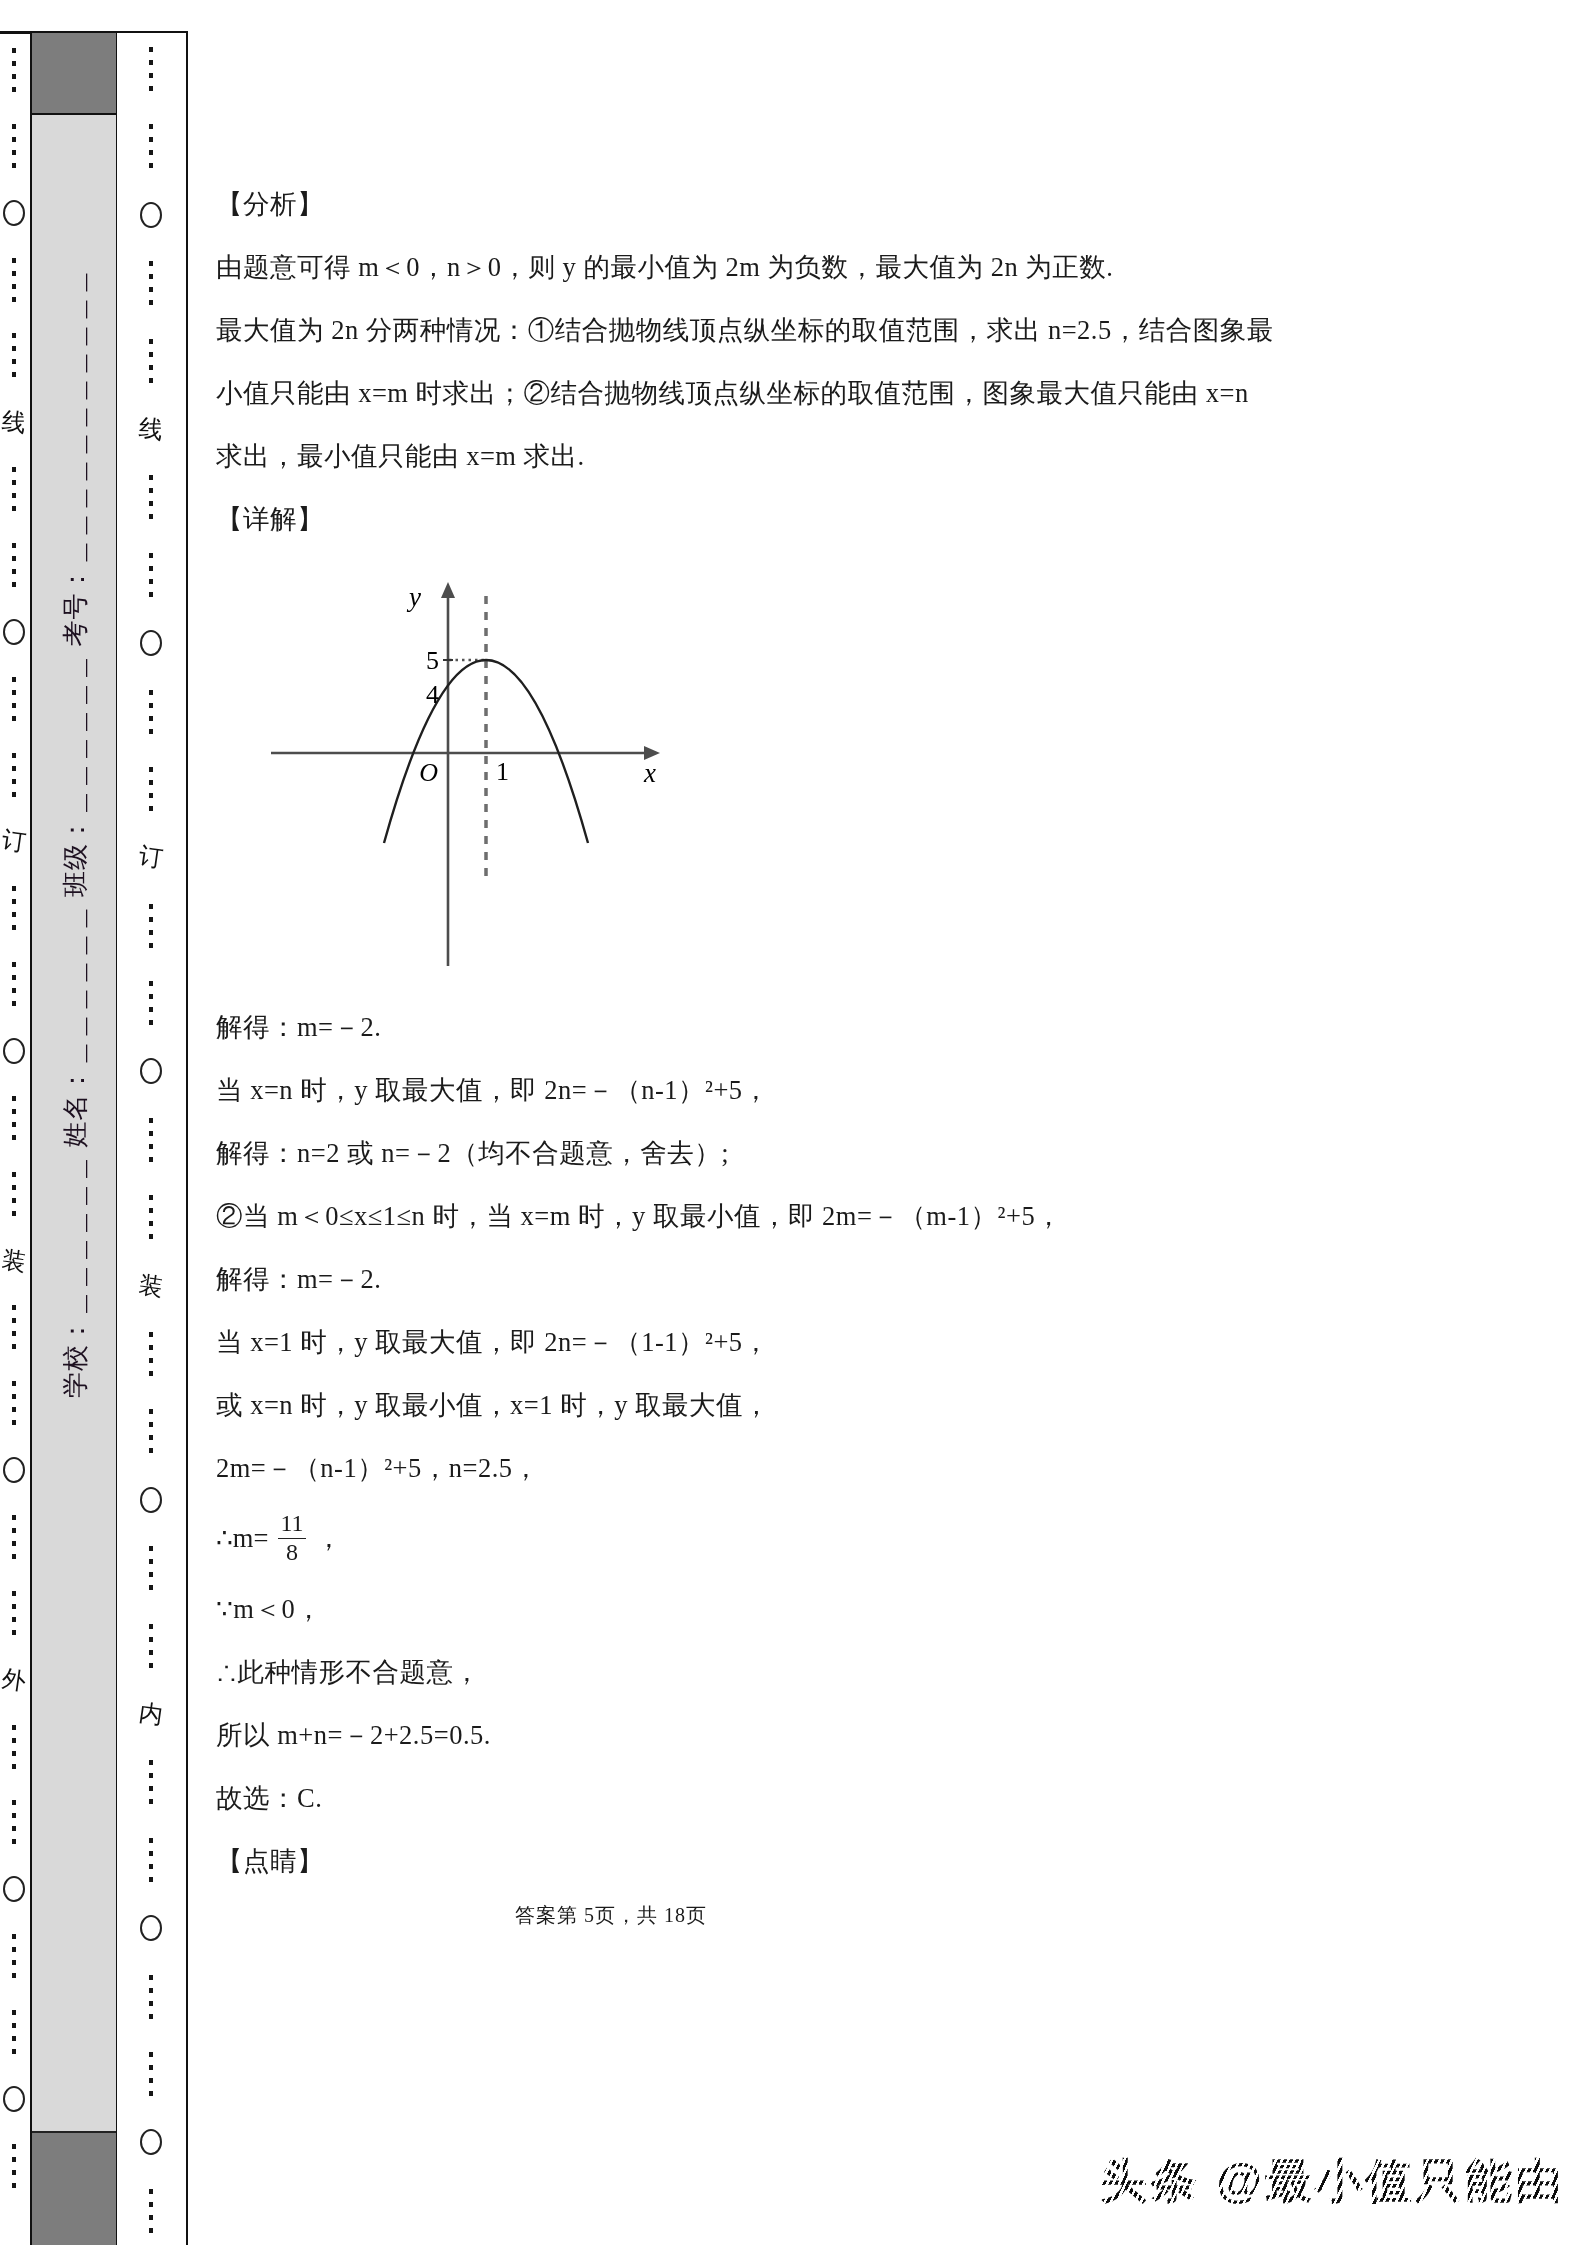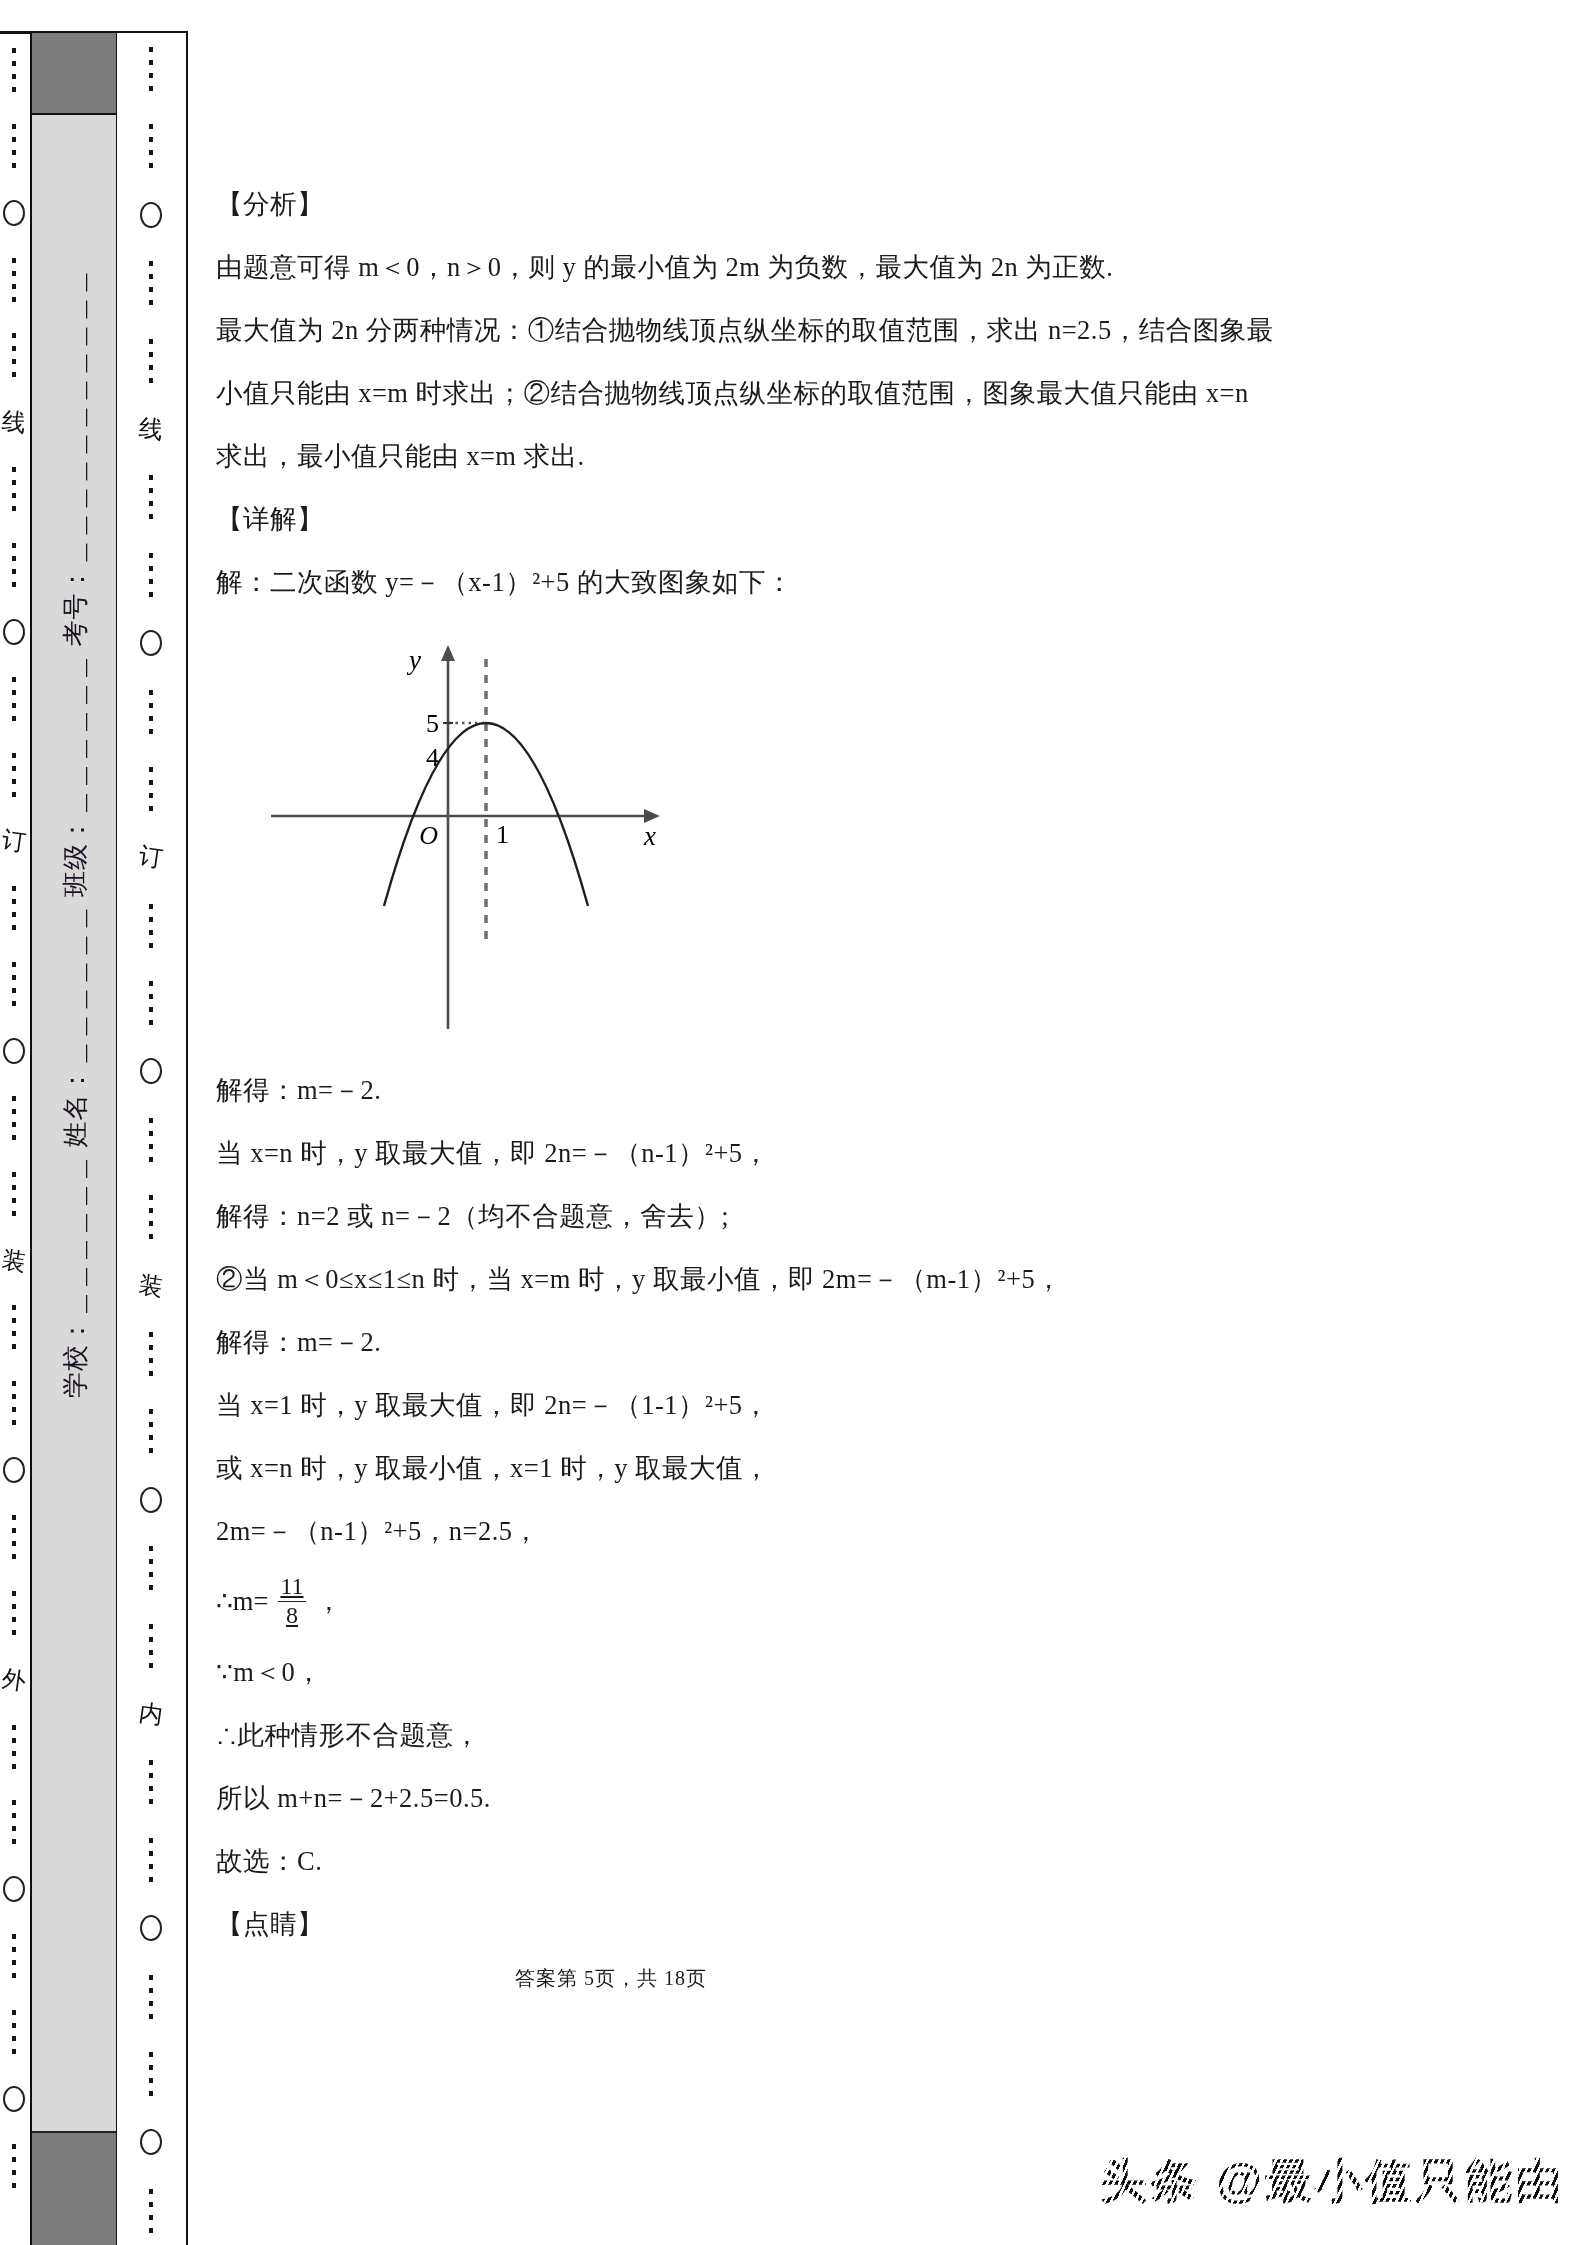--- a/index.html
+++ b/index.html
@@ -28,21 +28,21 @@
   #col-inner{margin:14px auto 0 auto;width:26px;height:2186px;}
 
   
   .content{position:absolute;left:216px;top:0;width:790px;}
   .line{height:63px;display:flex;align-items:center;font-size:26.5px;white-space:nowrap;
         letter-spacing:0.5px;}
   #analysis{padding-top:172px;}
   .graph-wrap{margin-top:26px;margin-bottom:19px;width:400px;height:400px;margin-left:50px;}
   .frac-line{height:78px;display:flex;align-items:center;font-size:26.5px;}
   .frac{display:inline-flex;flex-direction:column;align-items:center;margin:0 4px;
-        font-size:24px;line-height:1.15;text-decoration:underline;}
+        font-size:24px;line-height:1.15;}
   .frac .num{padding:0 8px;}
   .frac .den{border-top:1.6px solid #222;padding:0 8px;}
   .footer{margin-top:10px;text-align:center;font-size:20px;letter-spacing:1px;}
 
   
   svg text{font-family:"Liberation Serif","DejaVu Serif",serif;}
   .it{font-style:italic;}
 
   
   .watermark{position:absolute;right:22px;top:2150px;font-size:47px;font-weight:bold;
@@ -137,21 +137,20 @@
 
   <div class="content">
 
     <div id="analysis">
         <div class="line">【分析】</div>
         <div class="line">由题意可得 m＜0，n＞0，则 y 的最小值为 2m 为负数，最大值为 2n 为正数.</div>
         <div class="line">最大值为 2n 分两种情况：①结合抛物线顶点纵坐标的取值范围，求出 n=2.5，结合图象最</div>
         <div class="line">小值只能由 x=m 时求出；②结合抛物线顶点纵坐标的取值范围，图象最大值只能由 x=n</div>
         <div class="line">求出，最小值只能由 x=m 求出.</div>
         <div class="line">【详解】</div>
-        <div class="line">解：二次函数 y=－（x-1）²+5 的大致图象如下：</div>
       </div>
 
     <div class="graph-wrap">
       <svg width="400" height="400" viewBox="0 0 400 400">
 
         <line x1="220" y1="20" x2="220" y2="300" stroke="#6e6e6e" stroke-width="3.5" stroke-dasharray="8 8"></line>
 
         <line x1="183" y1="84" x2="218" y2="84" stroke="#555" stroke-width="2.5" stroke-dasharray="2.5 4"></line>
 
         <line x1="5" y1="177" x2="386" y2="177" stroke="#4d4d4d" stroke-width="2.6"></line>

